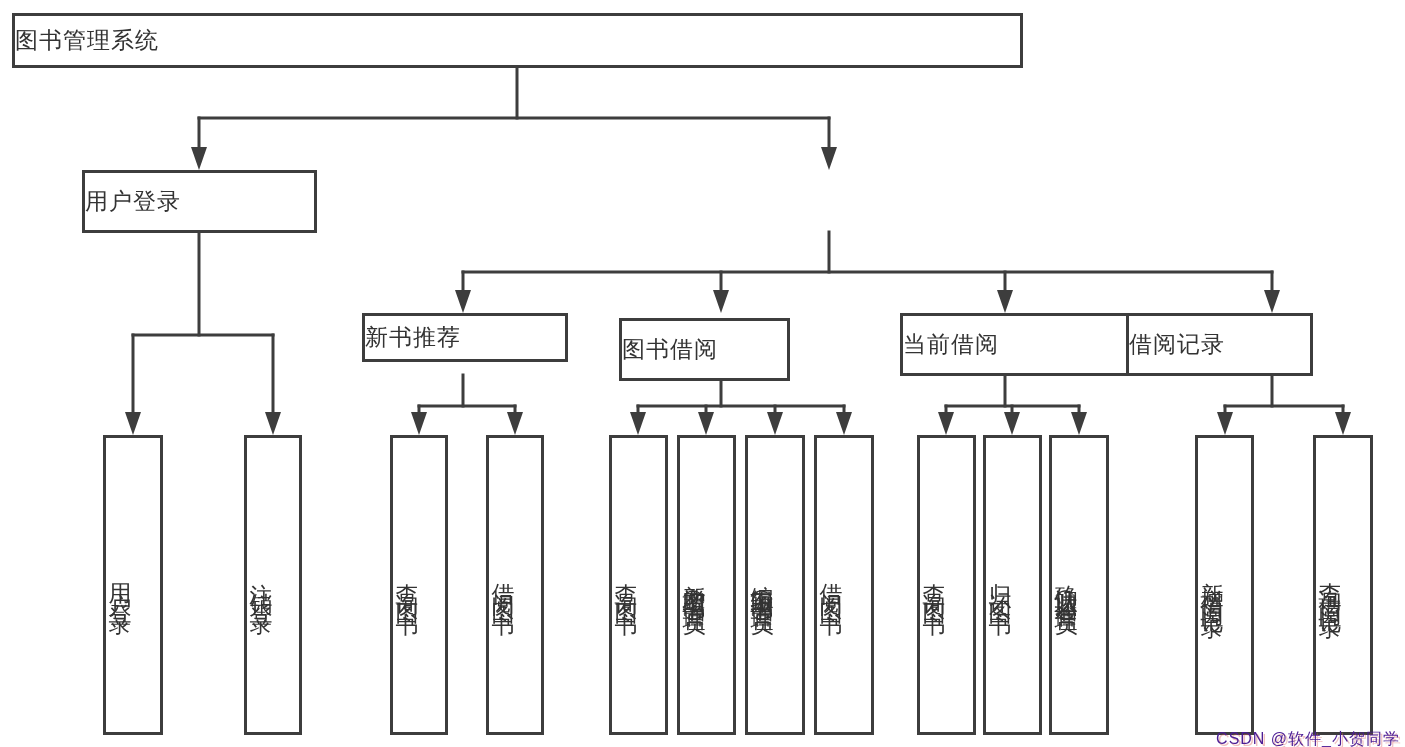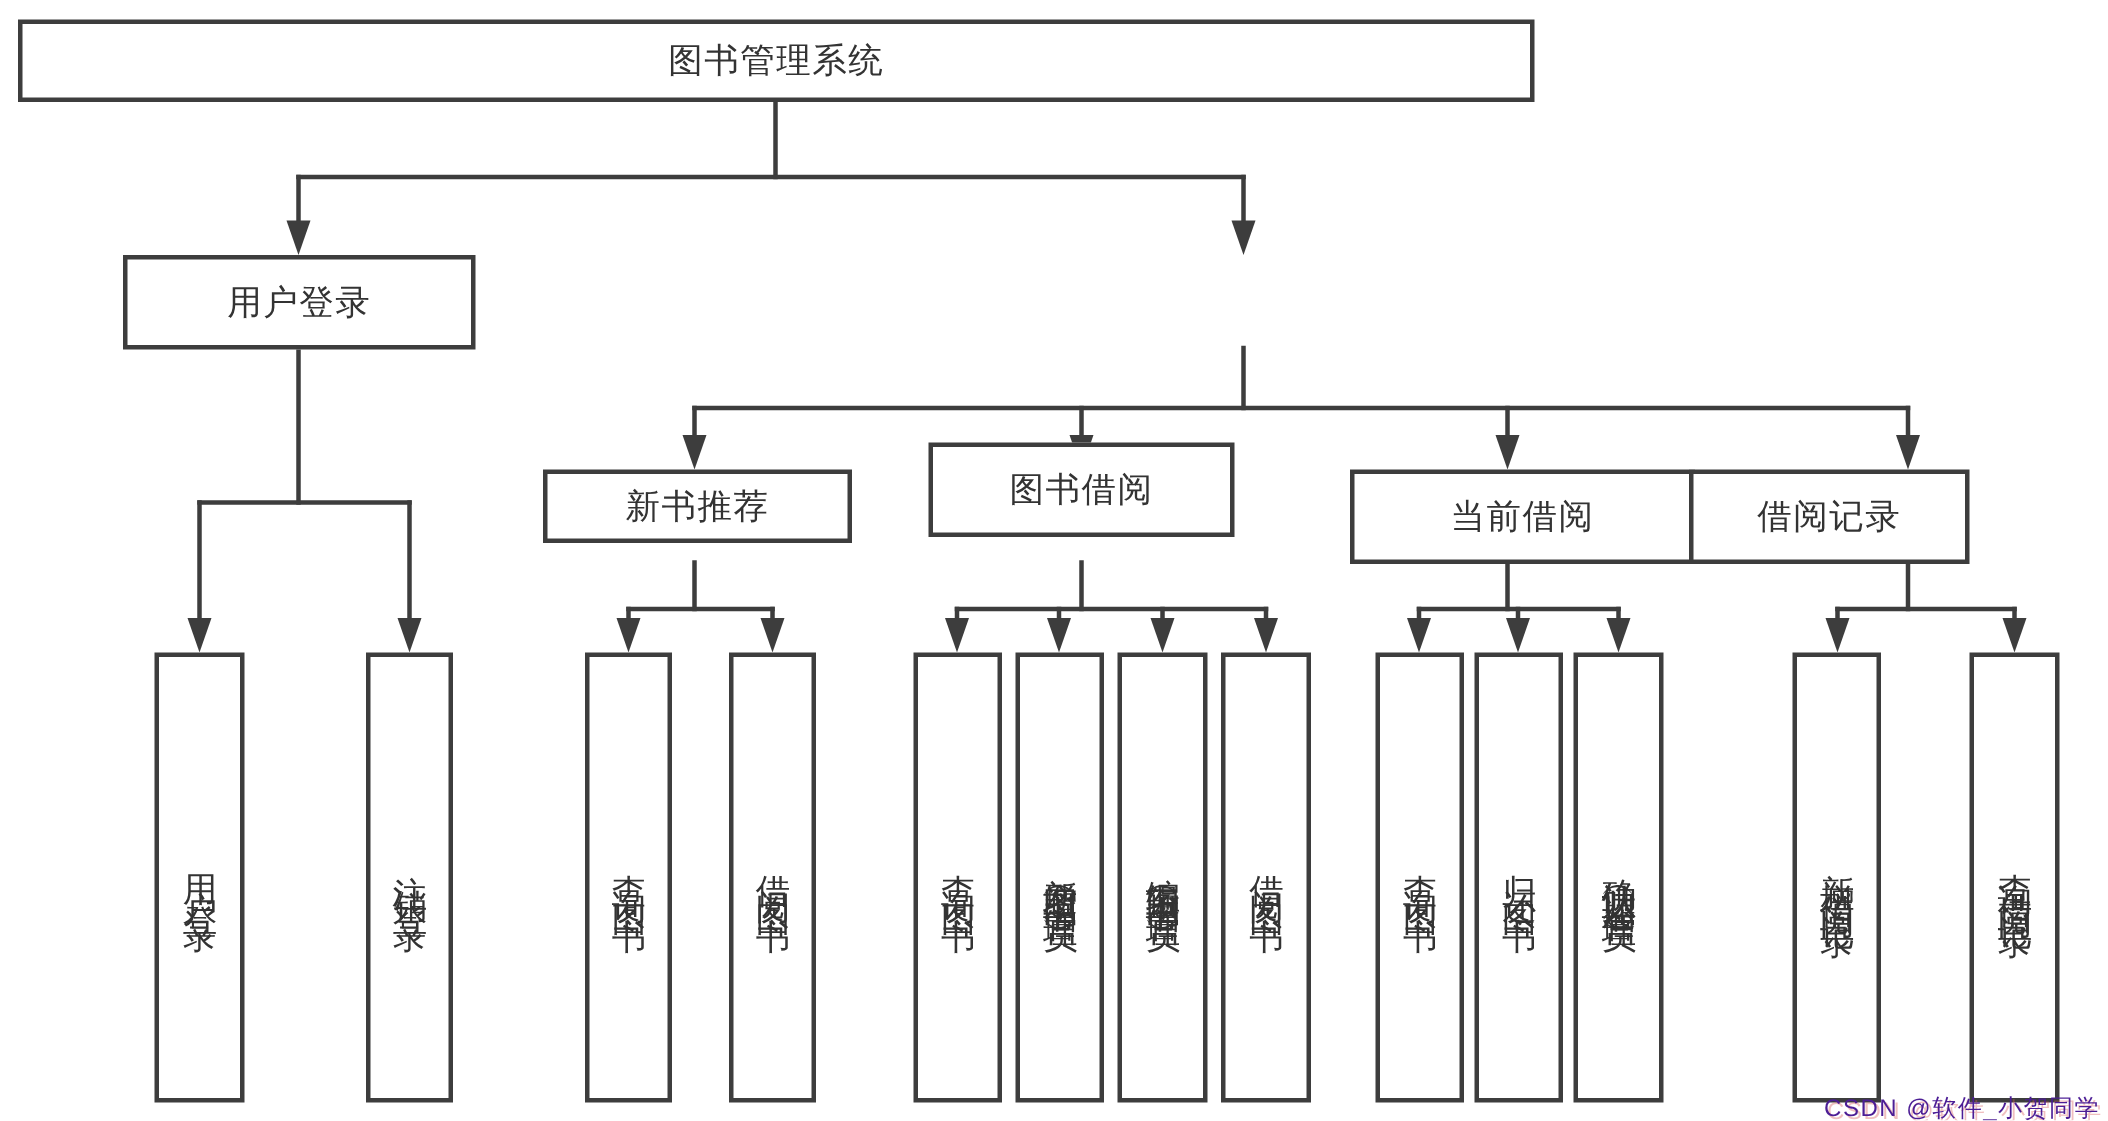--- a/index.html
+++ b/index.html
@@ -11,21 +11,20 @@
     overflow:hidden;
   }
   .connectors { position:absolute; left:0; top:0; }
   .node {
     position:absolute;
     box-sizing:border-box;
     background:#ffffff;
     border:3px solid #3d3d3d;
     display:flex;
     align-items:center;
-    justify-content:center;
     color:#333333;
   }
   .h { font-size:23px; letter-spacing:1px; }
   .v { top:435px; height:300px; font-size:23px; }
   .v span {
     writing-mode:vertical-rl;
     text-orientation:mixed;
     line-height:1.2;
   }
   .short  span { letter-spacing:10px; }
@@ -130,21 +129,21 @@
     <span>图书管理系统</span>
   </div>
 
   <div class="node h" style="left:82px;top:170px;width:235px;height:63px">
     <span>用户登录</span>
   </div>
 
   <div class="node h" style="left:362px;top:313px;width:206px;height:49px">
     <span>新书推荐</span>
   </div>
-  <div class="node h" style="left:619px;top:295px;width:204px;height:63px">
+  <div class="node h" style="left:619px;top:318px;width:171px;height:63px">
     <span>图书借阅</span>
   </div>
   <div class="node h" style="left:900px;top:313px;width:230px;height:63px">
     <span>当前借阅</span>
   </div>
   <div class="node h" style="left:1126px;top:313px;width:187px;height:63px">
     <span>借阅记录</span>
   </div>
 
   <div class="node v short" style="left:103px;width:60px">

